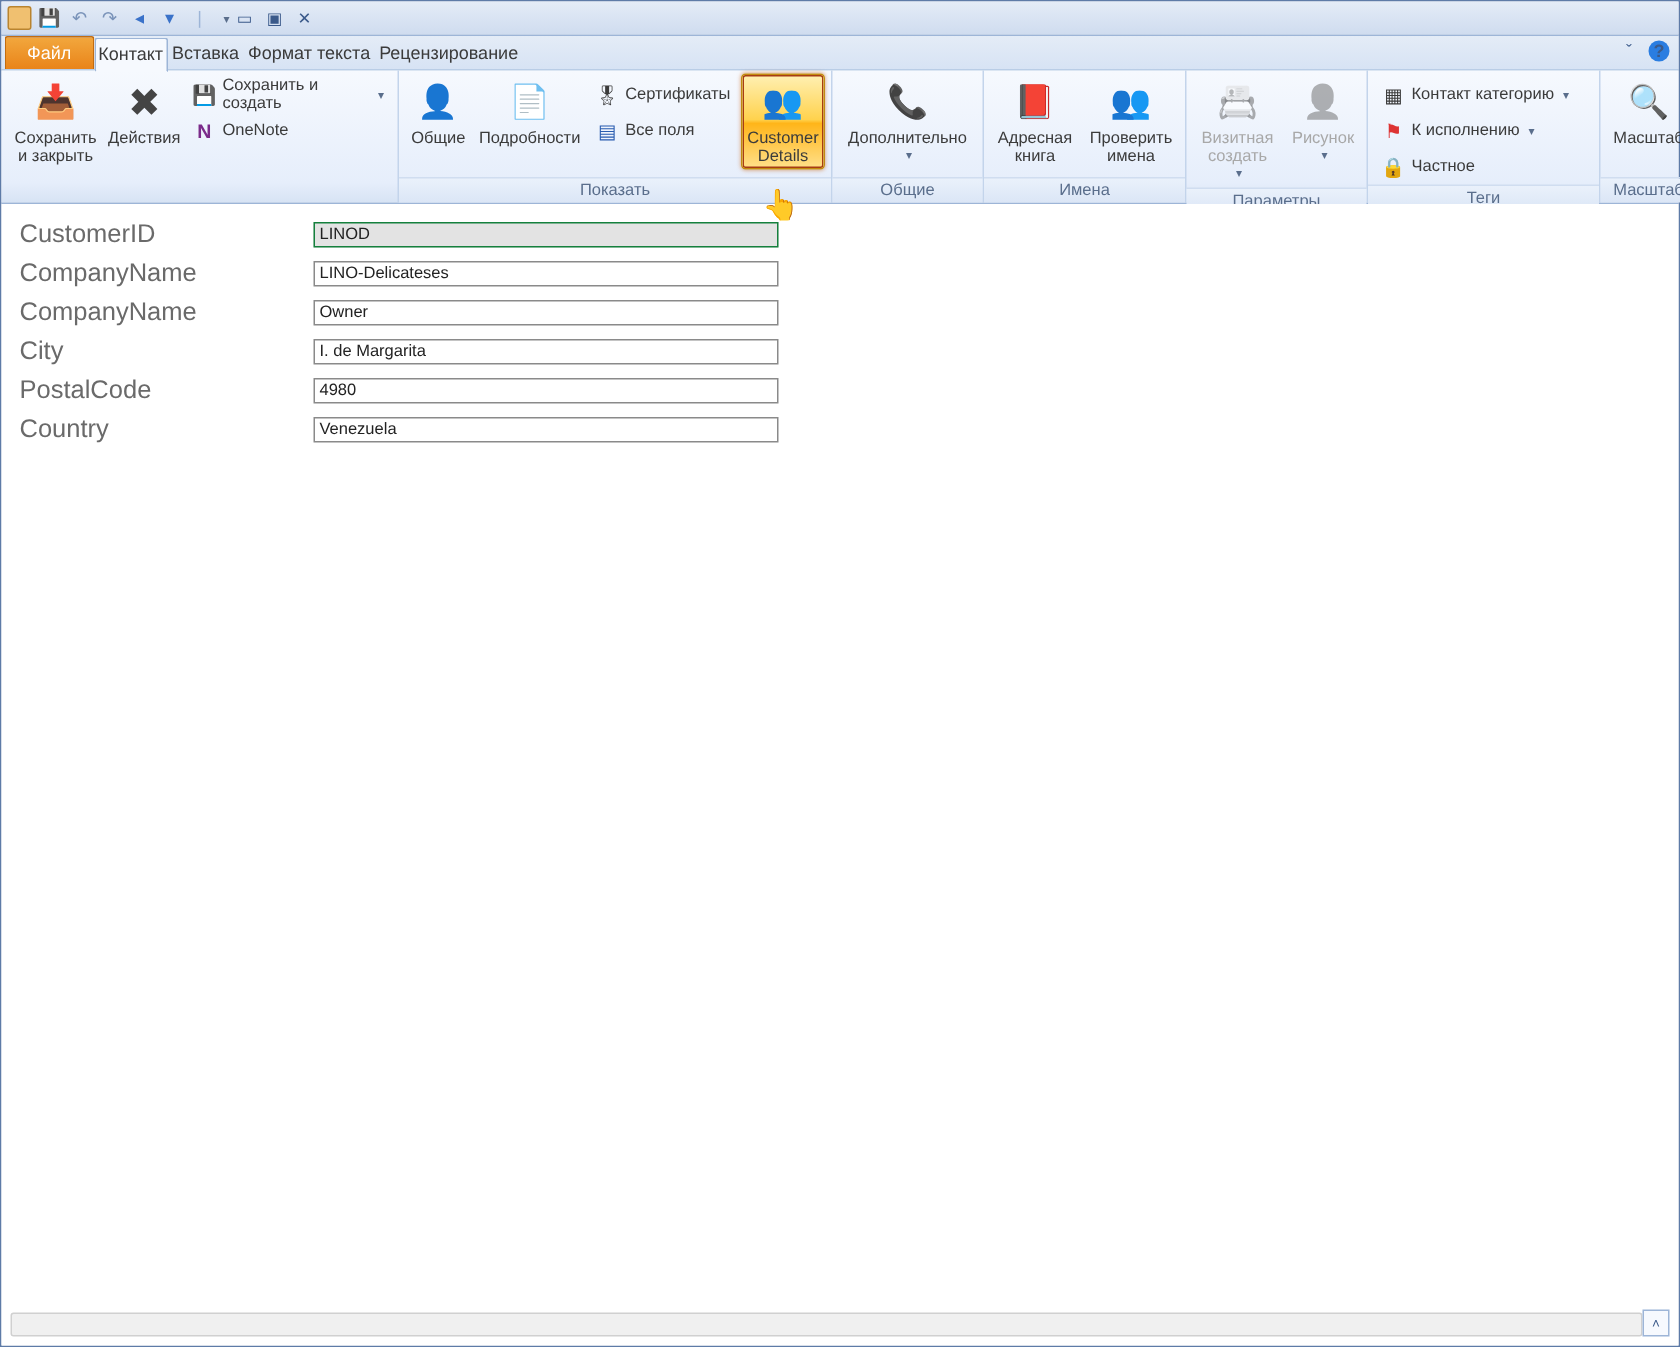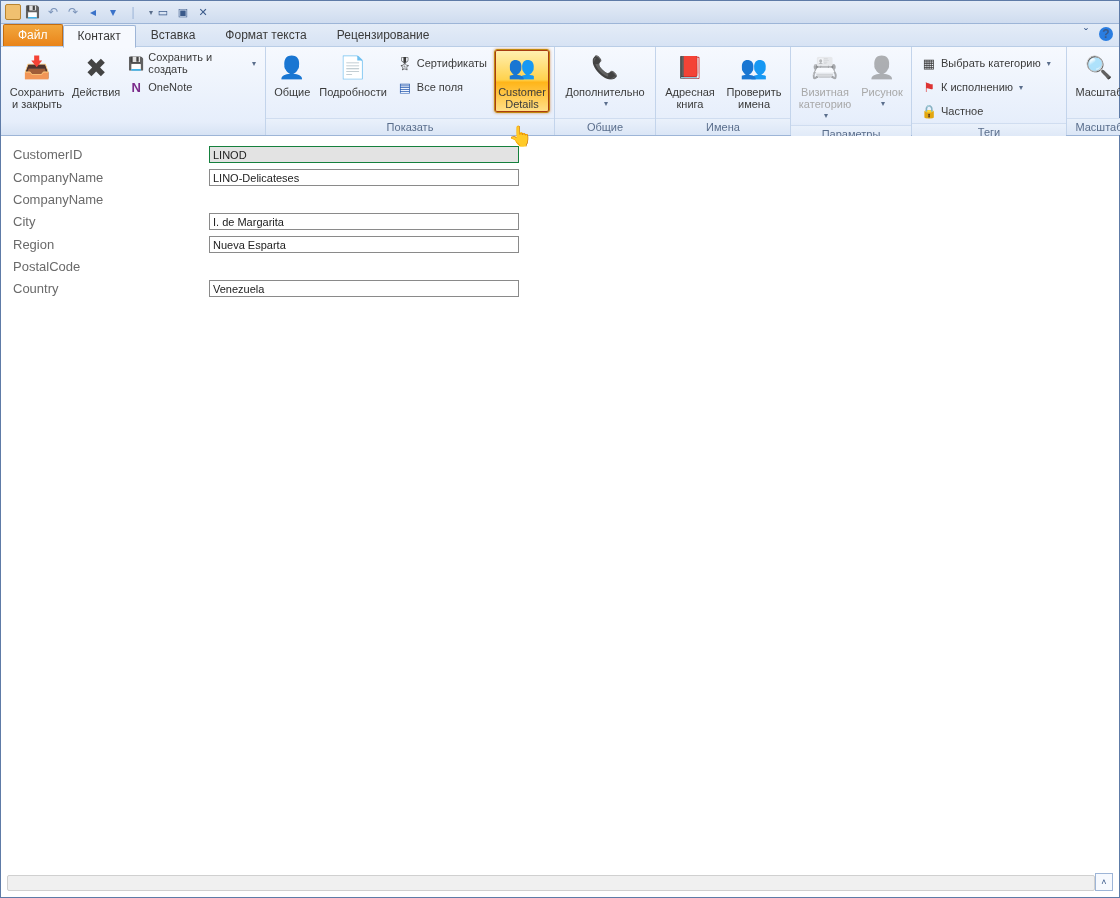--- a/index.html
+++ b/index.html
@@ -6,21 +6,21 @@
 .window{box-sizing:border-box;width:1120px;height:898px;border:1px solid #5e7ba7;background:#fff;display:flex;flex-direction:column}
 
 .titlebar{height:22px;background:linear-gradient(#e4ecf7,#cfdcef);display:flex;align-items:center;padding:0 4px;border-bottom:1px solid #9db5d7}
 .qat{display:flex;align-items:center;gap:4px}
 .qat .ic{width:16px;height:16px;display:flex;align-items:center;justify-content:center;font-size:12px;cursor:pointer}
 .title-text{flex:1;text-align:center;color:#3b3b3b;font-size:12px}
 .winbtns{display:flex;gap:4px}
 .winbtns span{width:16px;height:14px;display:flex;align-items:center;justify-content:center;font-size:11px;color:#3b5a8a;cursor:pointer}
 
 .tabstrip{height:22px;background:linear-gradient(#e4ecf7,#d7e3f4);display:flex;align-items:flex-start;padding-left:2px;border-bottom:1px solid #b9cde6;position:relative}
-.tab{padding:3px 14px 4px;font-size:12px;color:#3b3b3b;cursor:pointer;border:1px solid transparent;border-bottom:none;margin-right:0px}
+.tab{padding:3px 2px 4px;font-size:12px;color:#3b3b3b;cursor:pointer;border:1px solid transparent;border-bottom:none;margin-right:0px}
 .tab.file{background:linear-gradient(#f2a73d,#e9841a);color:#fff;border:1px solid #c36c0f;border-bottom:none;border-radius:2px 2px 0 0;padding:3px 14px 4px}
 .tab.active{background:#f6f9fe;border:1px solid #9db5d7;border-bottom:1px solid #f6f9fe;position:relative;top:1px;border-radius:2px 2px 0 0}
 .tabstrip-right{position:absolute;right:6px;top:3px;display:flex;gap:6px}
 .tabstrip-right span{width:14px;height:14px;display:flex;align-items:center;justify-content:center;color:#3b5a8a;font-size:12px;cursor:pointer}
 .help-ic{width:14px;height:14px;border-radius:50%;background:#2a7de1;color:#fff;font-weight:bold;font-size:10px;display:flex;align-items:center;justify-content:center}
 
 .ribbon{height:88px;background:linear-gradient(#f6f9fe,#e6eefb 85%,#d7e3f4);display:flex;border-bottom:1px solid #9db5d7}
 .group{border-right:1px solid #c3d4eb;display:flex;flex-direction:column;padding:2px 4px 0}
 .group-body{flex:1;display:flex;align-items:flex-start;gap:2px}
 .group-label{text-align:center;font-size:11px;color:#5a6e8c;padding:2px 0 2px;background:linear-gradient(#eaf1fb,#dbe6f6);margin:0 -4px;border-top:1px solid #d0ddf0}
@@ -28,21 +28,21 @@
 .bigbtn .bigic{width:32px;height:32px;margin:0 auto 2px;display:flex;align-items:center;justify-content:center;font-size:22px}
 .bigbtn.disabled{color:#a8a8a8}
 .bigbtn.highlight{background:linear-gradient(#fff0b3,#ffd24d 48%,#ffb519 52%,#ffe08a);border:1px solid #c28a0e;box-shadow:0 0 0 1px #a83c12 inset,0 0 3px rgba(200,90,0,.6)}
 .smallbtn{display:flex;align-items:center;gap:4px;padding:1px 4px;cursor:pointer;font-size:11px;color:#3b3b3b;height:20px;border:1px solid transparent;border-radius:2px}
 .smallbtn .smic{width:16px;height:16px;display:flex;align-items:center;justify-content:center;font-size:13px}
 .vstack{display:flex;flex-direction:column;gap:0px}
 .dd::after{content:"▾";font-size:8px;color:#5a6e8c;margin-left:2px}
 
 .content{flex:1;background:#fff;padding:10px 12px 6px;overflow:auto;position:relative}
 .form-row{display:flex;align-items:center;margin-bottom:6px}
-.form-label{width:196px;color:#6a6a6a;font-size:13px}
+.form-label{width:196px;color:#6a6a6a;font-size:17px}
 .form-input{width:310px;height:17px;border:1px solid #8a8a8a;background:#fff;padding:0 3px;font-size:11px;color:#222;display:flex;align-items:center;box-sizing:border-box}
 .form-input.readonly{background:#e3e3e3;border:1px solid #15803d;head:#555}
 
 .hscroll{position:absolute;left:6px;right:24px;bottom:6px;height:14px;background:#f0f0f0;border:1px solid #d0d0d0;border-radius:2px}
 .expand-box{position:absolute;right:6px;bottom:6px;width:16px;height:16px;border:1px solid #9db5d7;background:#f6f9fe;display:flex;align-items:center;justify-content:center;font-size:9px;color:#3b5a8a;cursor:pointer}
 
 .hand-cursor{position:absolute;left:508px;top:124px;font-size:20px;pointer-events:none;z-index:50;color:#000}
 
 .ic-box{display:inline-block;border-radius:2px}
 </style>
@@ -157,36 +157,36 @@
           <span>Проверить имена</span>
         </div>
       </div>
       <div class="group-label">Имена</div>
     </div>
 
     <div class="group">
       <div class="group-body">
         <div class="bigbtn disabled dd" style="width:58px">
           <span class="bigic" style="filter:grayscale(1);opacity:.5">📇</span>
-          <span>Визитная категорию</span>
+          <span>Визитная создать</span>
         </div>
         <div class="bigbtn disabled dd" style="width:48px">
           <span class="bigic" style="filter:grayscale(1);opacity:.5">👤</span>
           <span>Рисунок</span>
         </div>
       </div>
       <div class="group-label">Параметры</div>
     </div>
 
     <div class="group" style="min-width:146px">
       <div class="group-body">
         <div class="vstack" style="margin-top:2px">
           <div class="smallbtn dd">
             <span class="smic">▦</span>
-            <span>Выбрать категорию</span>
+            <span>Контакт категорию</span>
           </div>
           <div class="smallbtn dd">
             <span class="smic" style="color:#d33">⚑</span>
             <span>К исполнению</span>
           </div>
           <div class="smallbtn">
             <span class="smic" style="color:#c9902a">🔒</span>
             <span>Частное</span>
           </div>
         </div>
@@ -211,31 +211,29 @@
         <div class="form-row">
           <div class="form-label">CustomerID</div>
           <div class="form-input readonly">LINOD</div>
         </div>
         <div class="form-row">
           <div class="form-label">CompanyName</div>
           <div class="form-input">LINO-Delicateses</div>
         </div>
         <div class="form-row">
           <div class="form-label">CompanyName</div>
+          <div class="form-input">Owner</div>
         </div>
         <div class="form-row">
           <div class="form-label">City</div>
           <div class="form-input">I. de Margarita</div>
         </div>
         <div class="form-row">
-          <div class="form-label">Region</div>
-          <div class="form-input">Nueva Esparta</div>
-        </div>
-        <div class="form-row">
           <div class="form-label">PostalCode</div>
+          <div class="form-input">4980</div>
         </div>
         <div class="form-row">
           <div class="form-label">Country</div>
           <div class="form-input">Venezuela</div>
         </div>
       </div>
     <div class="hscroll"></div>
     <div class="expand-box">˄</div>
   </div>
 

